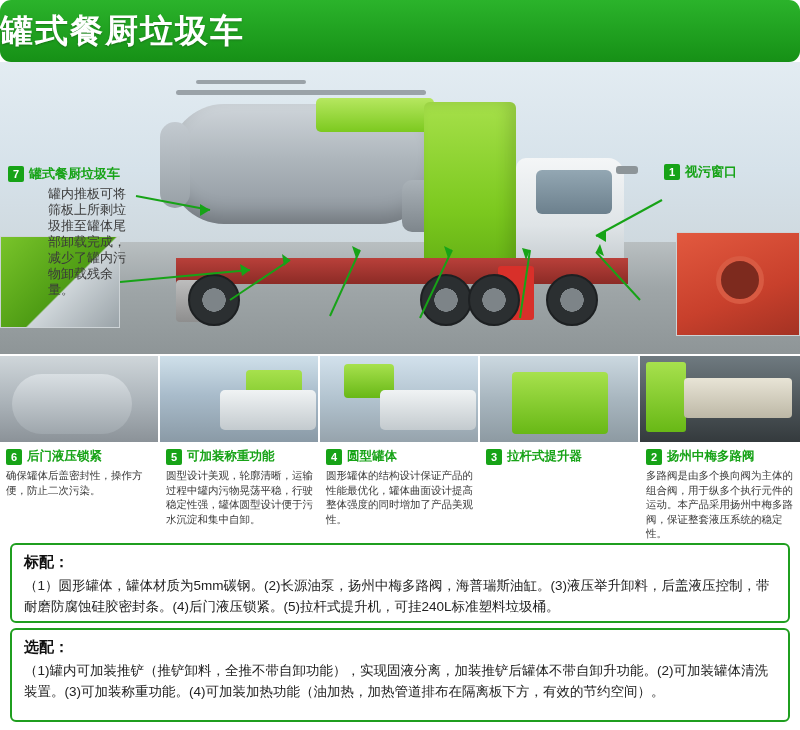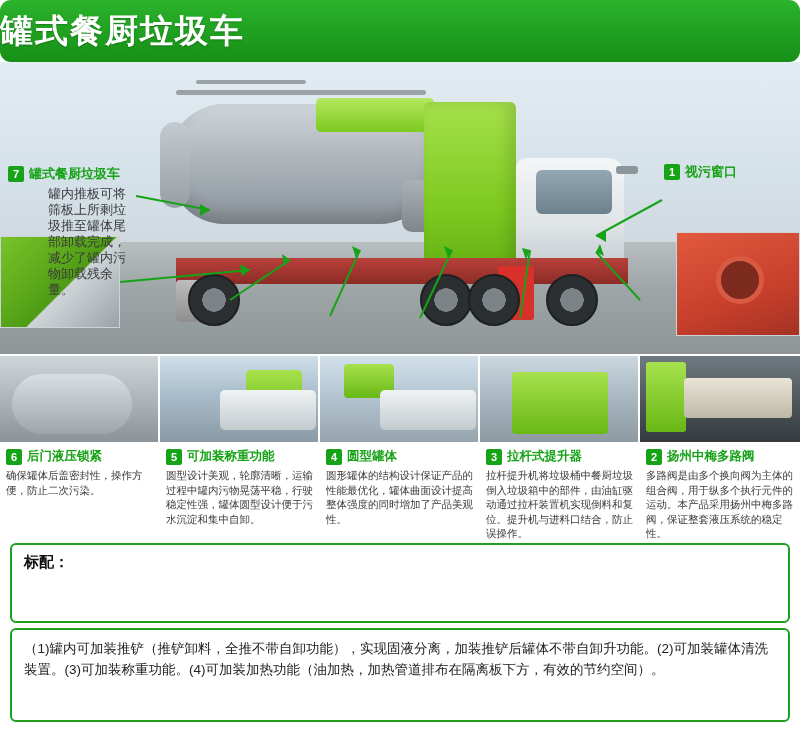--- a/index.html
+++ b/index.html
@@ -318,38 +318,39 @@
     </div>
 
     <div class="card">
       <div class="card-photo ph3">
         <div class="ph-green g3"></div>
       </div>
       <div class="card-head">
         <span class="num-badge">3</span>
         <span class="card-title">拉杆式提升器</span>
       </div>
-      <div class="card-body">拉杆提升机将垃圾桶中餐厨垃圾倒入垃圾箱中的部件，由油缸驱动通过拉杆装置机实现倒料和复位。提升机与进料口结合，防止误操作。</div>
     </div>
 
     <div class="card">
       <div class="card-photo ph2">
         <div class="ph-green g2"></div>
         <div class="ph-valve"></div>
       </div>
       <div class="card-head">
         <span class="num-badge">2</span>
         <span class="card-title">扬州中梅多路阀</span>
       </div>
       <div class="card-body">多路阀是由多个换向阀为主体的组合阀，用于纵多个执行元件的运动。本产品采用扬州中梅多路阀，保证整套液压系统的稳定性。</div>
     </div>
 
   </div>
 
   <div class="specbox spec-std">
     <div class="spec-title">标配：</div>
+    <div class="spec-text">（1）圆形罐体，罐体材质为5mm碳钢。(2)长源油泵，扬州中梅多路阀，海普瑞斯油缸。(3)液压举升卸料，后盖液压控制，带耐磨防腐蚀硅胶密封条。(4)后门液压锁紧。(5)拉杆式提升机，可挂240L标准塑料垃圾桶。</div>
   </div>
 
   <div class="specbox spec-opt">
+    <div class="spec-title">选配：</div>
     <div class="spec-text">（1)罐内可加装推铲（推铲卸料，全推不带自卸功能），实现固液分离，加装推铲后罐体不带自卸升功能。(2)可加装罐体清洗装置。(3)可加装称重功能。(4)可加装加热功能（油加热，加热管道排布在隔离板下方，有效的节约空间）。</div>
   </div>
 
 </div>
 
 </body></html>

